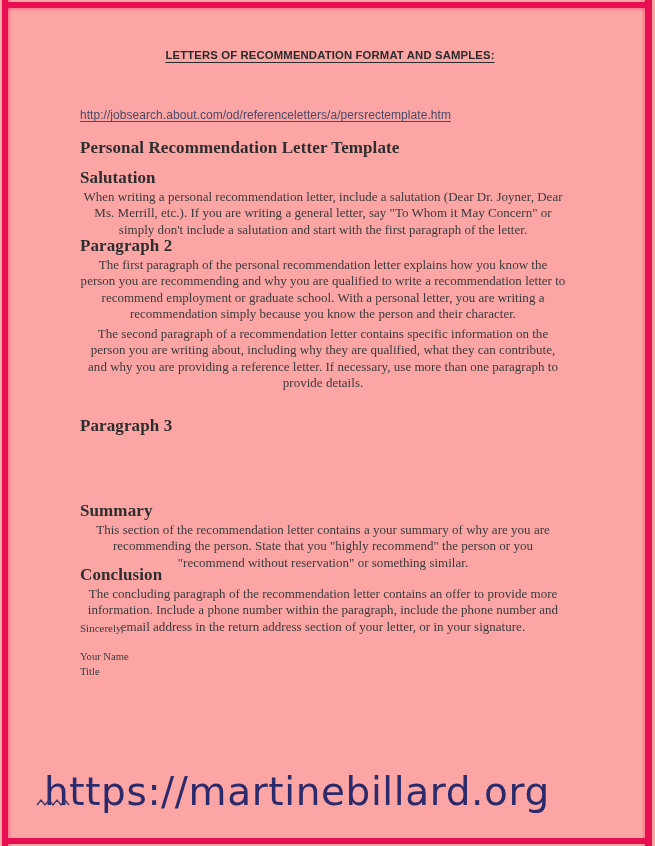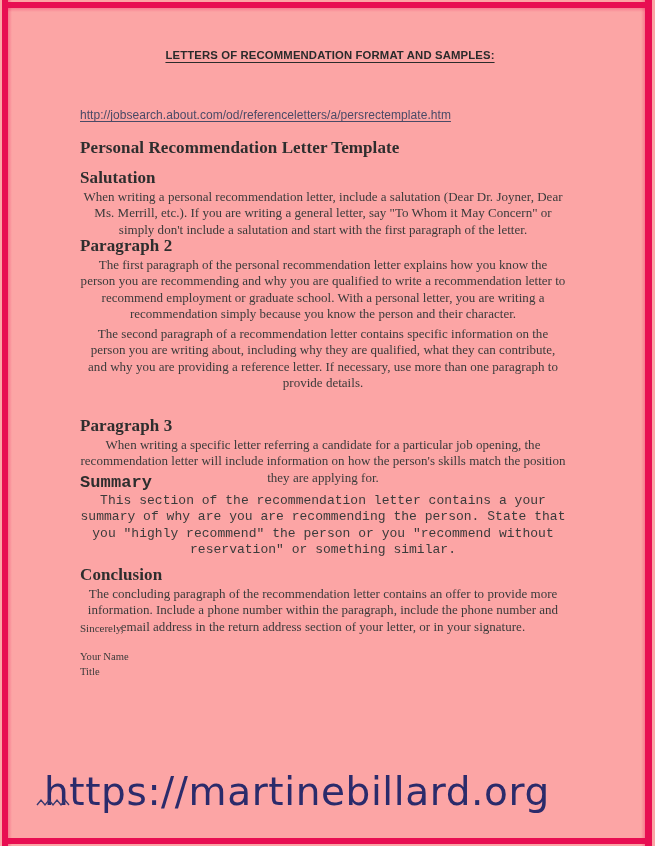--- a/index.html
+++ b/index.html
@@ -102,21 +102,21 @@
     line-height: 16.4px;
     color: #3b3b3b;
     letter-spacing: 0.02px;
     text-align: center;
   }
 
   .blk-salutation  { top: 168px; }
   .blk-para1       { top: 236px; }
   .blk-para2       { top: 326px; }
   .blk-para3       { top: 416px; }
-  .blk-summary     { top: 473px; font-family: Liberation Mono, monospace; }
+  .blk-summary     { top: 501px; }
   .blk-conclusion  { top: 565px; }
 
   .closing {
     position: absolute;
     left: 80px;
     top: 620px;
     font-size: 11px;
     line-height: 16.4px;
     color: #3b3b3b;
   }
@@ -180,21 +180,20 @@
       <h4>Paragraph 2</h4>
       <p>The first paragraph of the personal recommendation letter explains how you know the person you are recommending and why you are qualified to write a recommendation letter to recommend employment or graduate school. With a personal letter, you are writing a recommendation simply because you know the person and their character.</p>
     </div>
 
     <div class="block blk-para2">
       <p>The second paragraph of a recommendation letter contains specific information on the person you are writing about, including why they are qualified, what they can contribute, and why you are providing a reference letter. If necessary, use more than one paragraph to provide details.</p>
     </div>
 
     <div class="block blk-para3">
       <h4>Paragraph 3</h4>
-      <p>When writing a specific letter referring a candidate for a particular job opening, the recommendation letter will include information on how the person's skills match the position they are applying for.</p>
     </div>
 
     <div class="block blk-summary">
       <h4>Summary</h4>
       <p>This section of the recommendation letter contains a your summary of why are you are recommending the person. State that you "highly recommend" the person or you "recommend without reservation" or something similar.</p>
     </div>
 
     <div class="block blk-conclusion">
       <h4>Conclusion</h4>
       <p>The concluding paragraph of the recommendation letter contains an offer to provide more information. Include a phone number within the paragraph, include the phone number and email address in the return address section of your letter, or in your signature.</p>

